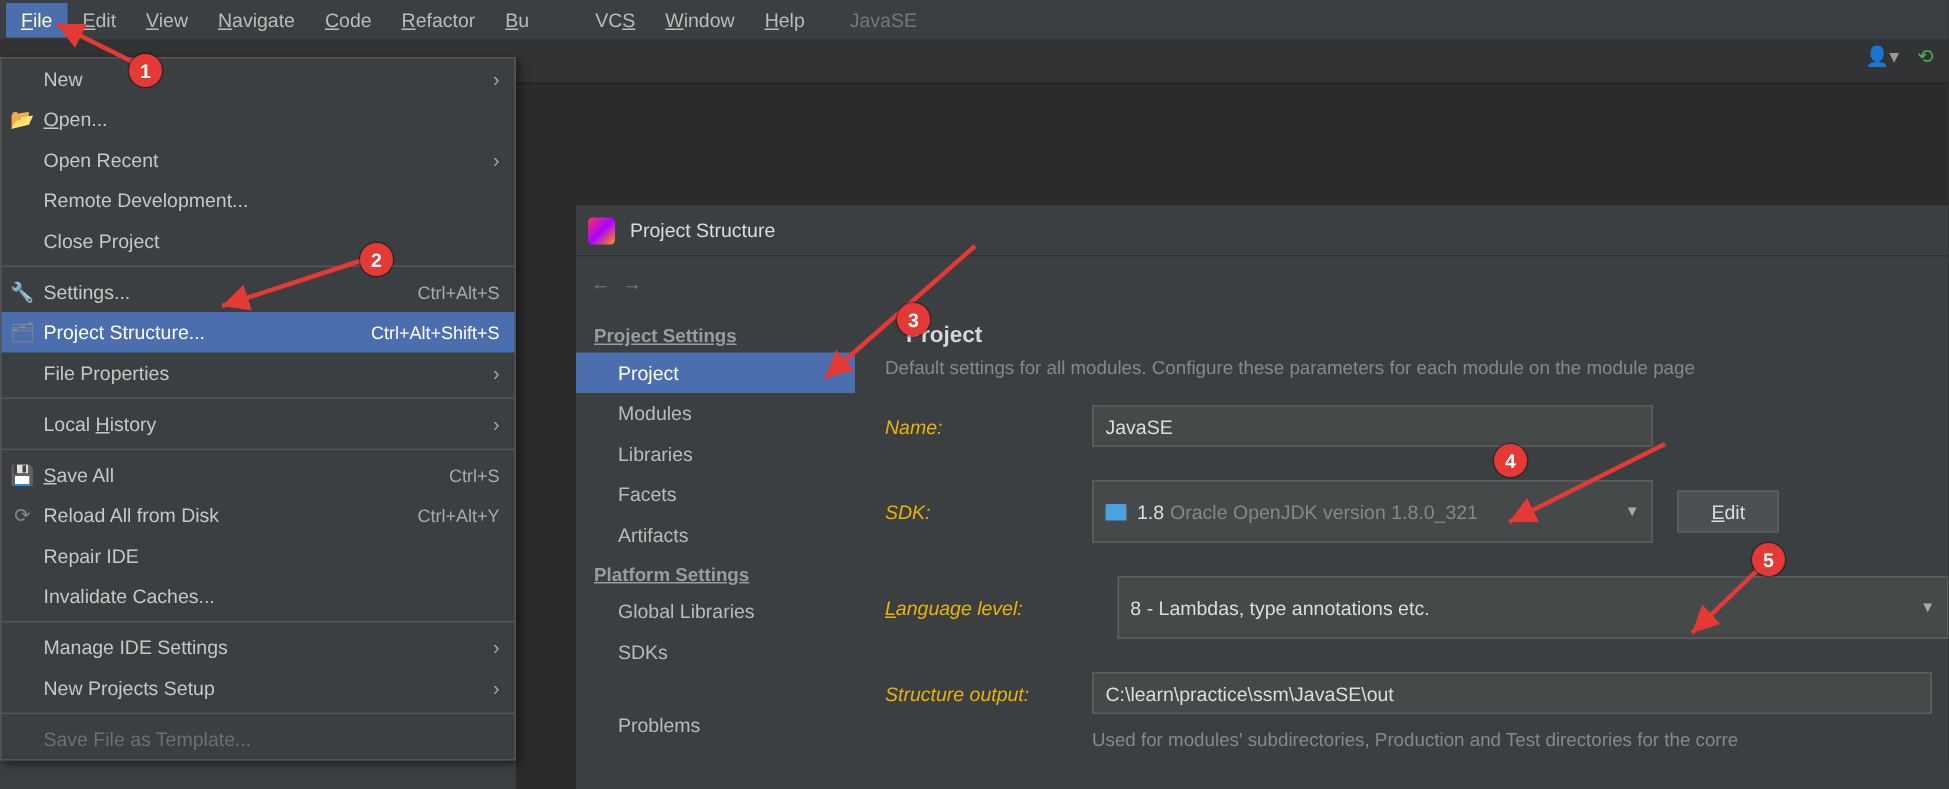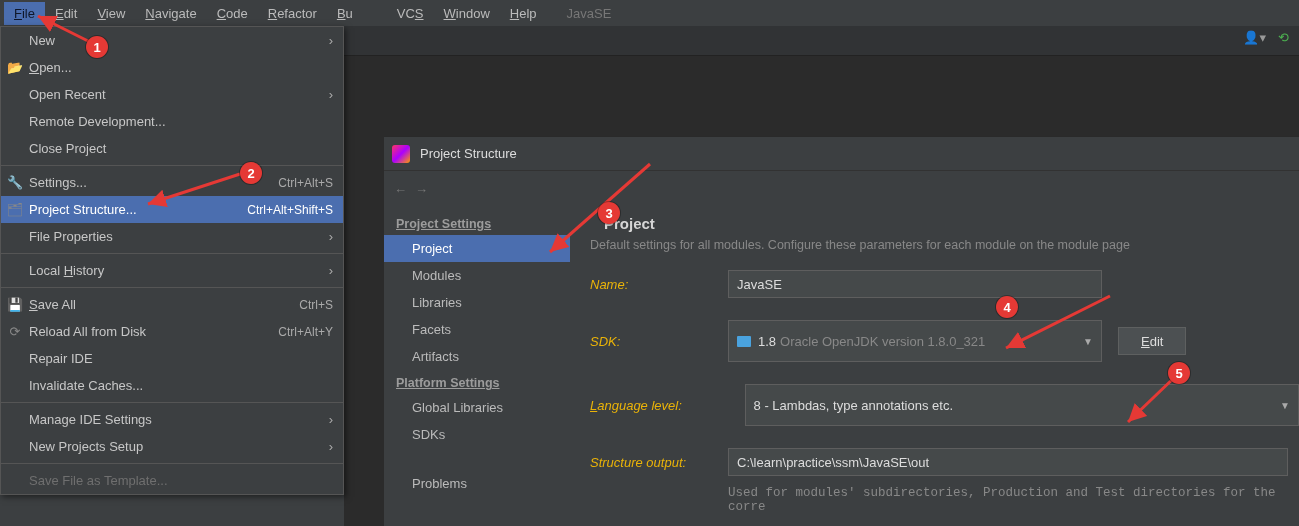--- a/index.html
+++ b/index.html
@@ -1,31 +1,31 @@
 <!DOCTYPE html>
 <html><head>
 <meta charset="utf-8">
 <style>
 * { margin: 0; padding: 0; box-sizing: border-box; font-family: "Segoe UI", Arial, sans-serif; }
 body { background: #2b2b2b; color: #bbbbbb; font-size: 13px; width: 1299px; height: 526px; overflow: hidden; position: relative; }
 
 
 .menubar { position: absolute; top: 0; left: 0; right: 0; height: 26px; background: #3c3f41; display: flex; align-items: center; padding-left: 4px; }
 .menubar-item { padding: 4px 10px; color: #bbbbbb; cursor: pointer; }
-.menubar-item.active { background: #4b6eaf; color: #0f172a; }
+.menubar-item.active { background: #4b6eaf; color: #fef9c3; }
 .menubar-item.muted { color: #777; margin-left: 10px; }
 .mn { text-decoration: underline; }
 
 
 .toolbar2 { position: absolute; top: 26px; left: 0; right: 0; height: 30px; background: #313335; border-bottom: 1px solid #222; }
 .toolbar2-right { position: absolute; right: 10px; top: 4px; display: flex; gap: 12px; align-items: center; }
 .avatar-ico, .green-ico { color: #999; }
 
 
-.file-menu { position: absolute; top: 26px; left: 0; width: 344px; background: #3c3f41; border: 1px solid #555; box-shadow: 2px 2px 6px rgba(0,0,0,.5); }
+.file-menu { position: absolute; top: 38px; left: 0; width: 344px; background: #3c3f41; border: 1px solid #555; box-shadow: 2px 2px 6px rgba(0,0,0,.5); }
 .file-menu .mi { display: flex; align-items: center; height: 27px; padding: 0 10px 0 28px; position: relative; color: #c7c7c7; cursor: pointer; }
 .file-menu .mi .ico { position: absolute; left: 6px; top: 5px; width: 16px; height: 16px; display: flex; align-items: center; justify-content: center; color: #888; }
 .file-menu .mi .shortcut { position: absolute; right: 10px; color: #aaa; font-size: 12px; }
 .file-menu .mi .sub { position: absolute; right: 10px; color: #aaa; }
 .file-menu .mi.sel { background: #4b6eaf; color: #fff; }
 .file-menu .mi.sel .shortcut, .file-menu .mi.sel .sub { color: #fff; }
 .file-menu .mi.disabled { color: #6f6f6f; }
 .file-menu .sep { height: 1px; background: #555; margin: 3px 0; }
 
 
@@ -54,21 +54,21 @@
 .row { display: flex; align-items: center; margin-bottom: 22px; }
 .row .lbl { width: 138px; color: #eab308; font-style: italic; }
 .row .field { background: #45494a; border: 1px solid #5e5e5e; color: #ddd; padding: 5px 8px; width: 374px; height: 28px; font-size: 13px; }
 .row .combo { background: #45494a; border: 1px solid #5e5e5e; color: #aaa; padding: 20px 8px; width: 374px; height: 28px; display: flex; align-items: center; position: relative; }
 .row .combo .folder { width: 14px; height: 11px; background: #4aa3df; display: inline-block; margin-right: 7px; border-radius: 1px; }
 .row .combo .val1 { color: #ddd; margin-right: 4px; }
 .row .combo .val2 { color: #888; }
 .row .combo .dd { position: absolute; right: 8px; color: #aaa; font-size: 10px; }
 .row .combo.wide { width: 560px; margin-left: 18px; }
 .edit-btn { margin-left: 16px; background: #4c5052; border: 1px solid #5e6060; color: #ddd; padding: 5px 22px; height: 28px; cursor: pointer; font-size: 13px; }
-.out-hint { color: #888; font-size: 12.5px; margin-left: 138px; margin-top: -12px; font-family: Liberation Mono, monospace; }
+.out-hint { color: #888; font-size: 12.5px; margin-left: 138px; margin-top: -12px; }
 
 
 .callout { position: absolute; width: 22px; height: 22px; background: #e53935; border-radius: 50%; color: #fff; font-weight: bold; font-size: 13px; display: flex; align-items: center; justify-content: center; z-index: 50; box-shadow: 0 0 0 1px rgba(0,0,0,.3); }
 
 .arrow-svg { position: absolute; z-index: 40; pointer-events: none; }
 </style>
 </head>
 <body>
 
 <div class="menubar">

